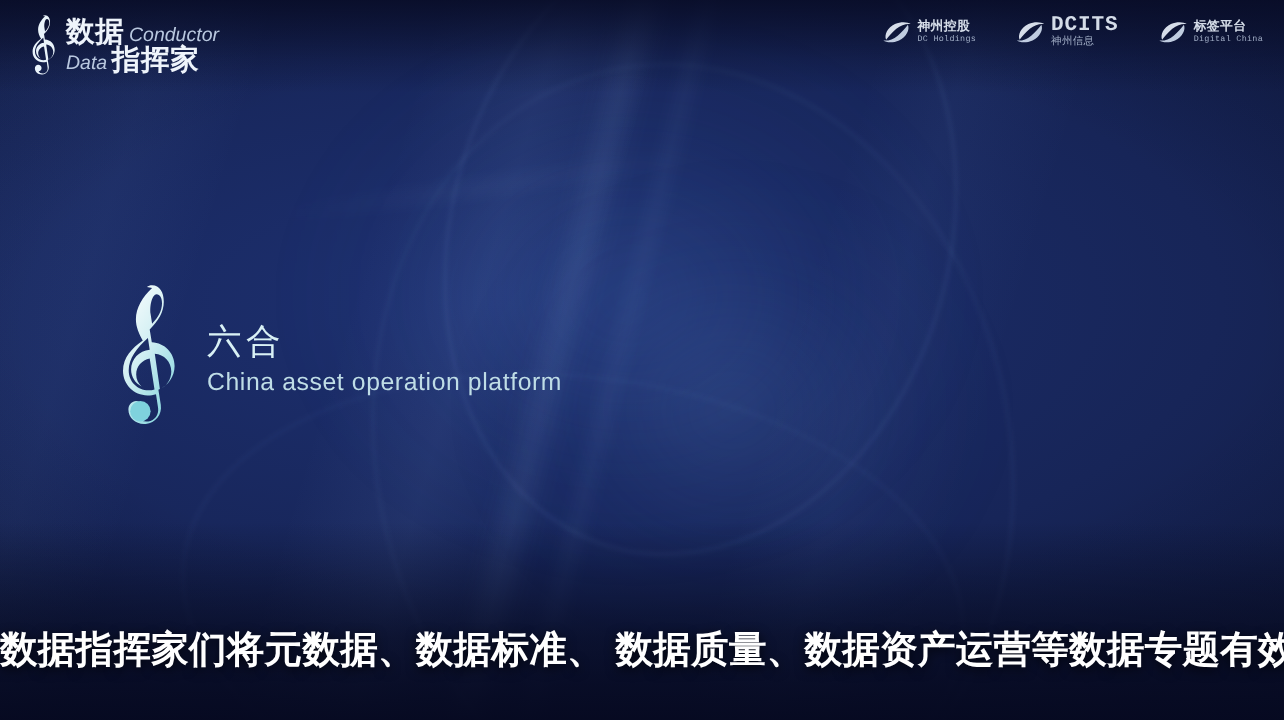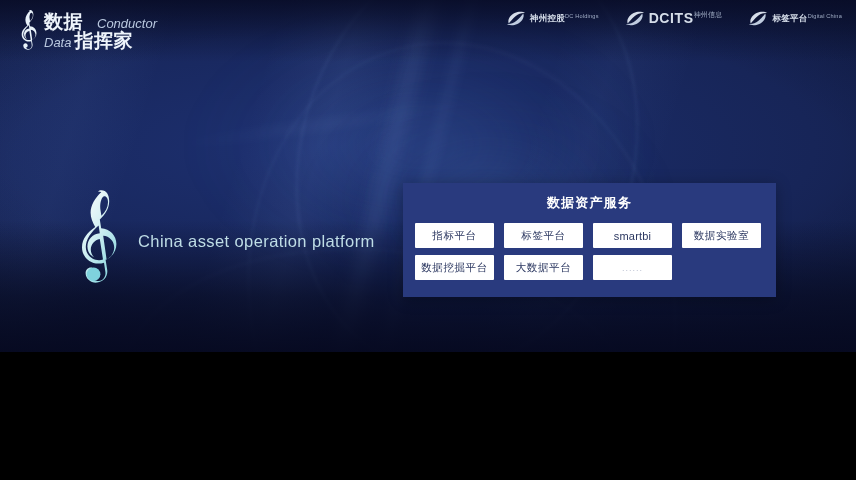--- a/index.html
+++ b/index.html
@@ -7,21 +7,21 @@
     padding: 0;
     background: #000;
   }
   body {
     font-family: "Liberation Sans", "DejaVu Sans", sans-serif;
   }
 
   #slide {
     position: relative;
     width: 856px;
-    height: 352px;
+    height: 480px;
     overflow: hidden;
     background: #404040;
   }
 
   
   .bg-base {
     position: absolute;
     inset: 0;
     background:
       radial-gradient(150% 110% at 38% 42%, #1d3070 0%, #172558 38%, #101a40 64%, #0a0f2c 100%);
@@ -125,21 +125,21 @@
   .brand-cn {
     font-size: 19px;
     font-weight: 700;
     color: #eef4fb;
     letter-spacing: .5px;
   }
   .brand-en {
     font-size: 13px;
     font-style: italic;
     color: #b9c8df;
-    margin-left: 14px;
+    margin-left: 3px;
     font-weight: 500;
   }
   .brand-row2 .brand-en {
     margin-left: 0;
     margin-right: 3px;
   }
 
   
   .partners {
     position: absolute;
@@ -155,22 +155,23 @@
     gap: 4px;
     opacity: .92;
   }
   .partner-mark {
     width: 20px;
     height: 17px;
     flex: 0 0 auto;
   }
   .partner-words {
     display: flex;
-    flex-direction: row;
+    flex-direction: column;
     line-height: 1.05;
+    font-family: Liberation Mono, monospace;
   }
   .partner-cn {
     font-size: 8.5px;
     color: #e6eef8;
     font-weight: 700;
     letter-spacing: .3px;
     white-space: nowrap;
   }
   .partner-cn.latin {
     font-size: 14px;
@@ -367,39 +368,21 @@
         <linearGradient id="clefGrad" x1="0" y1="0" x2="0.6" y2="1">
           <stop offset="0%" stop-color="#ffffff"></stop>
           <stop offset="55%" stop-color="#cfeef2"></stop>
           <stop offset="100%" stop-color="#8fd8e0"></stop>
         </linearGradient>
       </defs>
       <path d="M16.2 4.5c-3.2 3-5.4 6.6-5.4 10.4 0 2.6 1 4.8 2.3 7.1-3.6 2.6-6.6 5.6-6.6 10.1 0 4.6 3.6 8.2 8.2 8.2 1 0 1.9-.1 2.8-.4l.7 4.6c.3 2.2-1.1 4.2-3.3 4.5-1.6.2-3-.5-3.7-1.7 1.3-.1 2.3-1.2 2.3-2.5 0-1.4-1.2-2.6-2.6-2.6s-2.6 1.2-2.6 2.8c0 2.9 2.6 5.1 5.8 4.8 3.2-.3 5.5-3.1 5-6.4l-.8-5c3.3-1.3 5.4-4.4 5.4-7.9 0-4.3-3.3-7.7-7.6-7.9l-.7-4.3c2.8-2.7 4.7-5.7 4.7-9.2 0-3.2-1.4-5.5-3.9-5.5-.7 0-1.3.2-1.7.6zm1.5 2.1c1.1 0 1.8 1.2 1.8 3 0 2.5-1.3 4.8-3.3 6.8l-.5-3.2c-.4-2.6.5-6.6 2-6.6zm-2.9 14.6l.6 3.9c-3.5.3-6.2 3.1-6.2 6.6 0 2.5 1.4 4.6 3.5 5.6-1.1-1-1.8-2.4-1.8-4 0-2.6 1.9-4.8 4.5-5.3l1.6 10.3c-.6.2-1.3.3-2 .3-3.7 0-6.6-2.9-6.6-6.6 0-4 2.7-7.5 6.4-10.8zm2.3 5.2c3.1.2 5.5 2.7 5.5 5.9 0 2.6-1.5 4.8-3.8 5.9z" fill="url(#clefGrad)"></path>
       <circle cx="12.3" cy="45.6" r="3.4" fill="#7fd2dd"></circle>
     </svg>
     <div class="title-words">
+      <span class="title-small">六合</span>
       <span class="title-sub">China asset operation platform</span>
     </div>
   </div>
 
-  <div class="panel">
-    <div class="panel-title">数据资产服务</div>
-    <div class="panel-rows">
-
-      <div class="panel-row">
-        <div class="card">指标平台</div>
-        <div class="card">标签平台</div>
-        <div class="card latin">smartbi</div>
-        <div class="card">数据实验室</div>
-      </div>
-
-      <div class="panel-row">
-        <div class="card">数据挖掘平台</div>
-        <div class="card">大数据平台</div>
-        <div class="card ellipsis">......</div>
-      </div>
-
-    </div>
-  </div>
 
   <div class="caption">数据指挥家们将元数据、数据标准、 数据质量、数据资产运营等数据专题有效融合</div>
 
 </div>
 
 </body></html>

